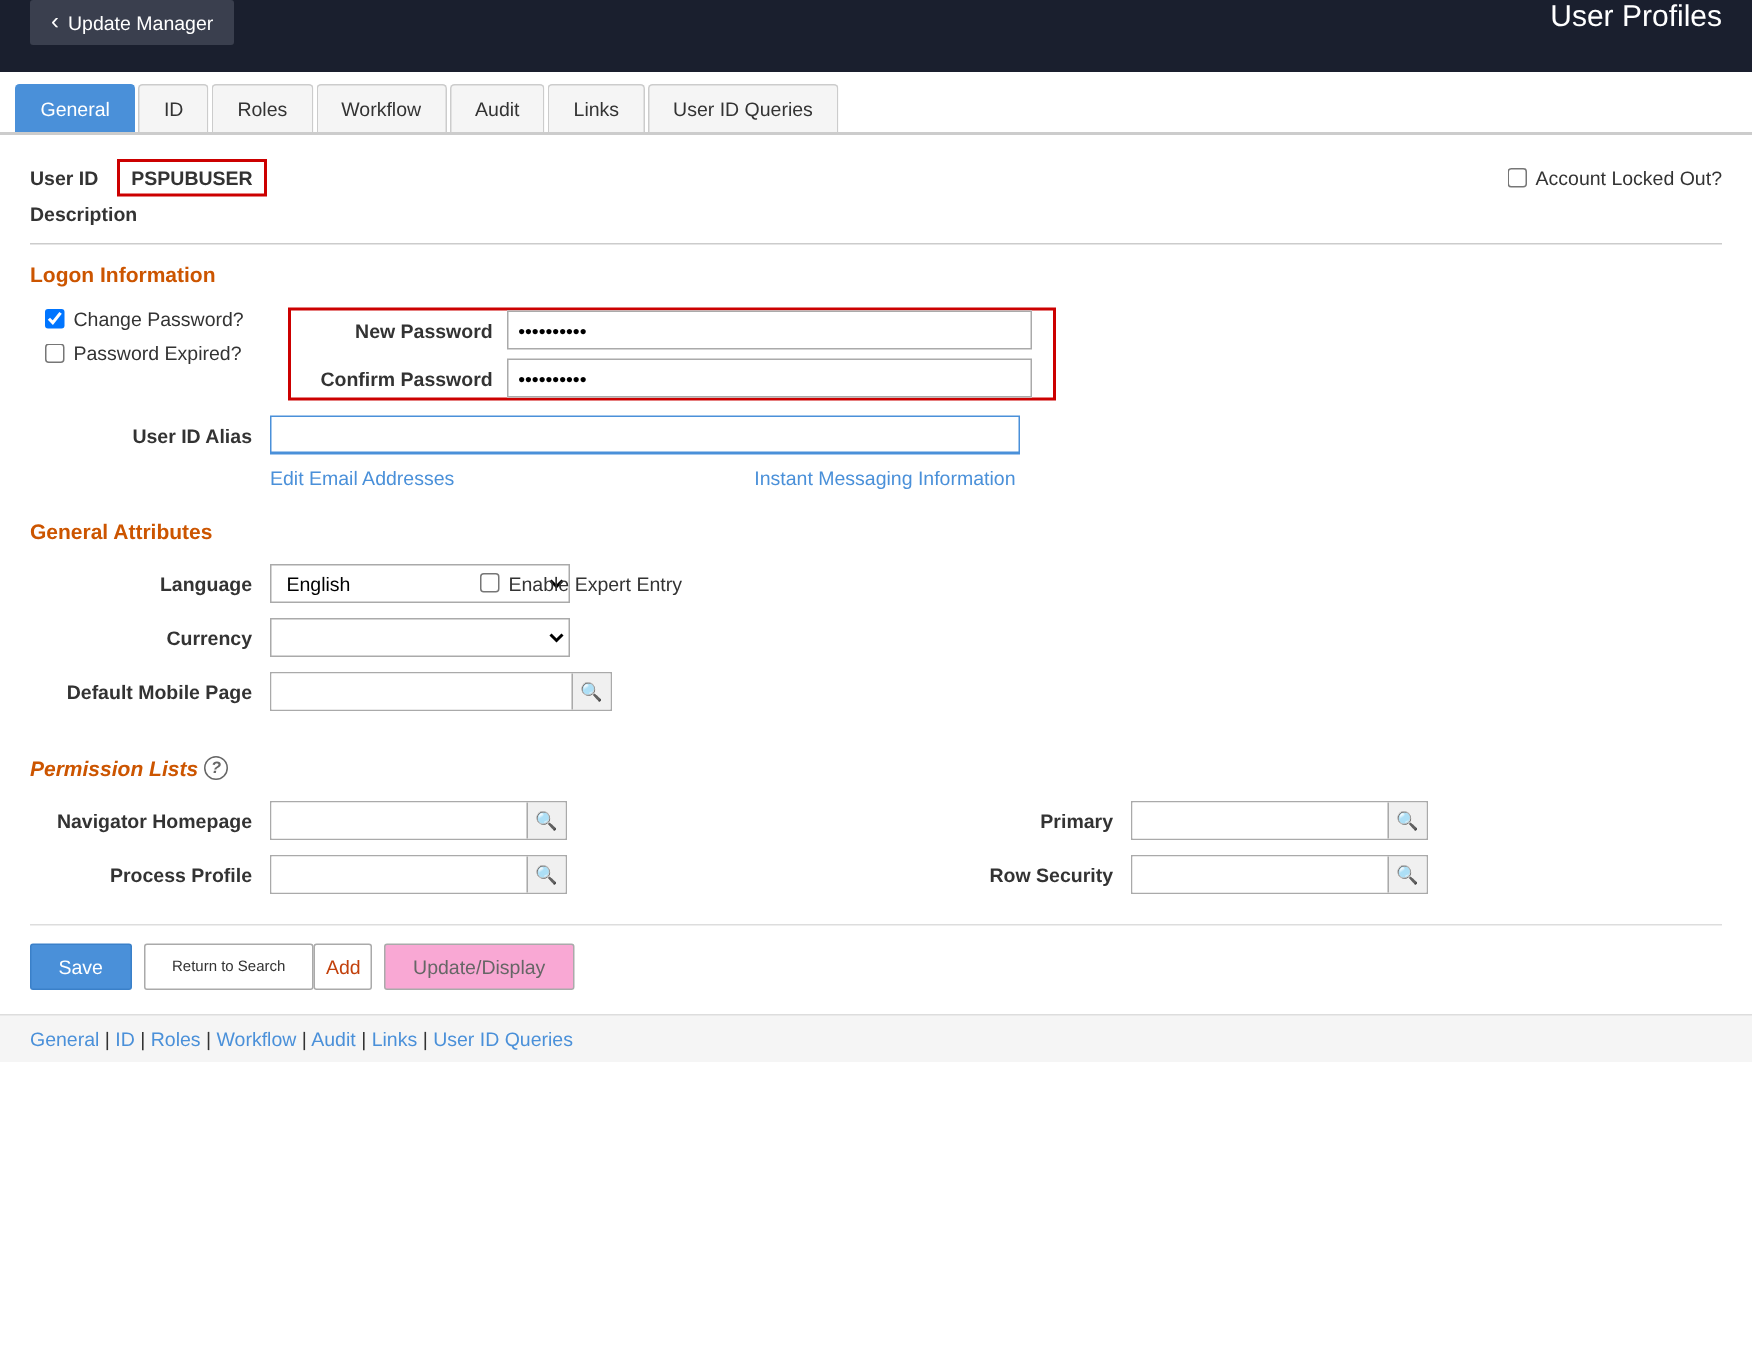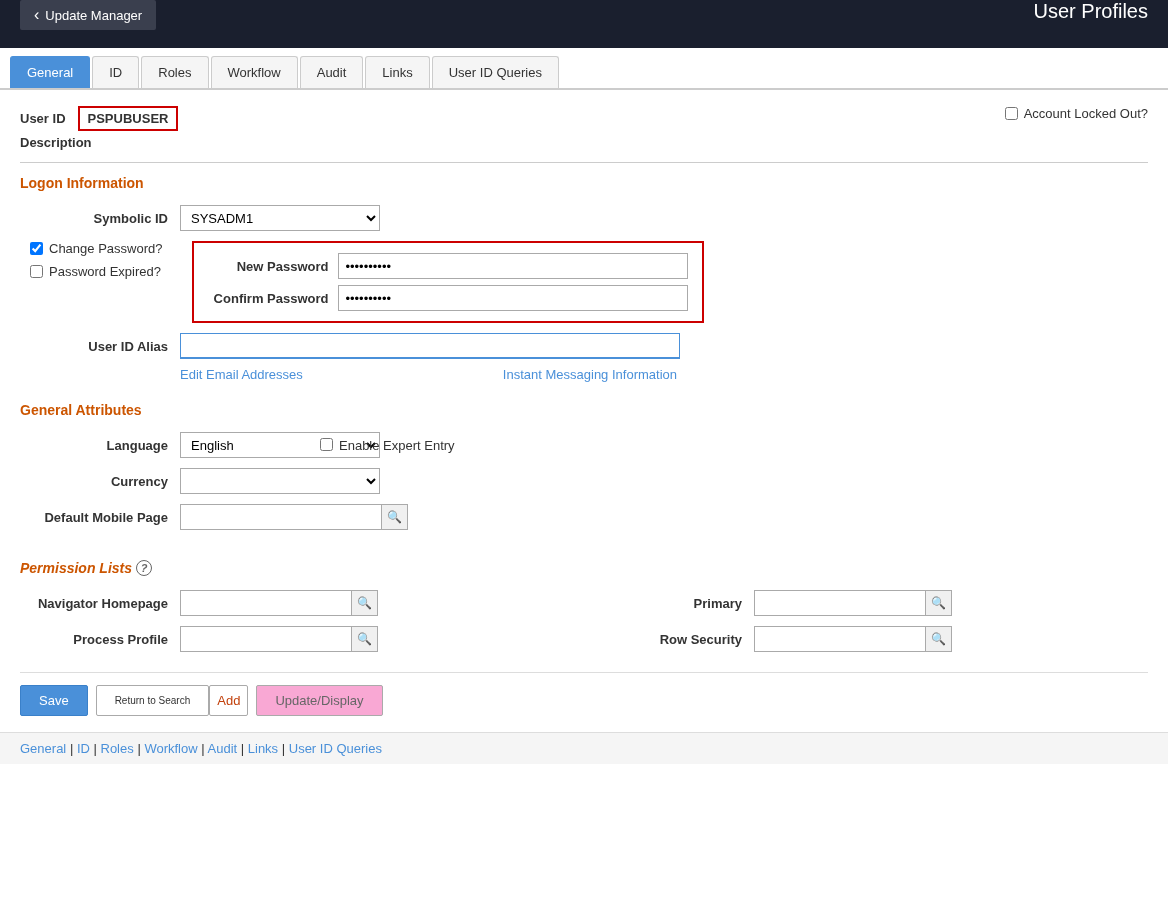--- a/index.html
+++ b/index.html
@@ -55,21 +55,21 @@
       color: #fff;
       border-color: #4a90d9;
     }
 
     
     .content { padding: 16px 20px; }
 
     
     .user-id-row {
       display: flex;
-      align-items: flex-start;
+      align-items: center;
       justify-content: space-between;
       margin-bottom: 4px;
       gap: 20px;
     }
     .user-id-left { display: flex; align-items: center; gap: 12px; }
     .user-id-label { font-weight: bold; font-size: 13px; }
     .user-id-value {
       border: 2px solid #cc0000;
       padding: 3px 8px;
       font-size: 13px;
@@ -115,21 +115,21 @@
     .symbolic-row { margin-bottom: 10px; display: flex; align-items: center; }
     .checkbox-row {
       display: flex;
       align-items: center;
       gap: 6px;
       margin-bottom: 8px;
       margin-left: 10px;
     }
     .password-fields {
       border: 2px solid #cc0000;
-      padding: 10px 14px;
+      padding: 0 14px;
       display: inline-block;
       margin-left: 10px;
     }
     .pw-row {
       display: flex;
       align-items: center;
       margin-bottom: 6px;
     }
     .pw-row:last-child { margin-bottom: 0; }
     .pw-label {
@@ -367,26 +367,20 @@
     </div>
   </div>
 
   <div class="description-row">Description</div>
 
   <hr class="section-divider">
 
   <div class="form-section">
     <div class="section-heading">Logon Information</div>
 
-    <div class="form-row symbolic-row">
-      <span class="form-label">Symbolic ID</span>
-      <select class="form-control">
-        <option>SYSADM1</option>
-      </select>
-    </div>
 
     <div style="display: flex; align-items: flex-start; gap: 20px; margin-bottom: 10px;">
 
       <div>
         <div class="checkbox-row">
           <input type="checkbox" checked="" style="">
           <label>Change Password?</label>
         </div>
         <div class="checkbox-row">
           <input type="checkbox" style="">

